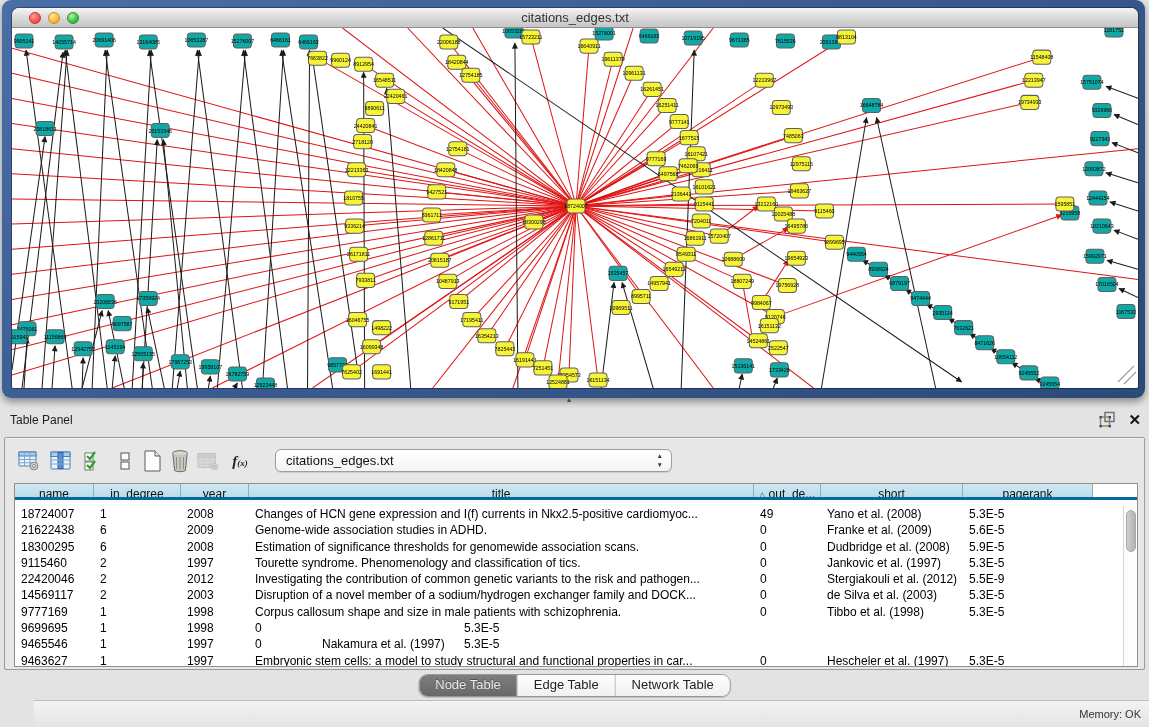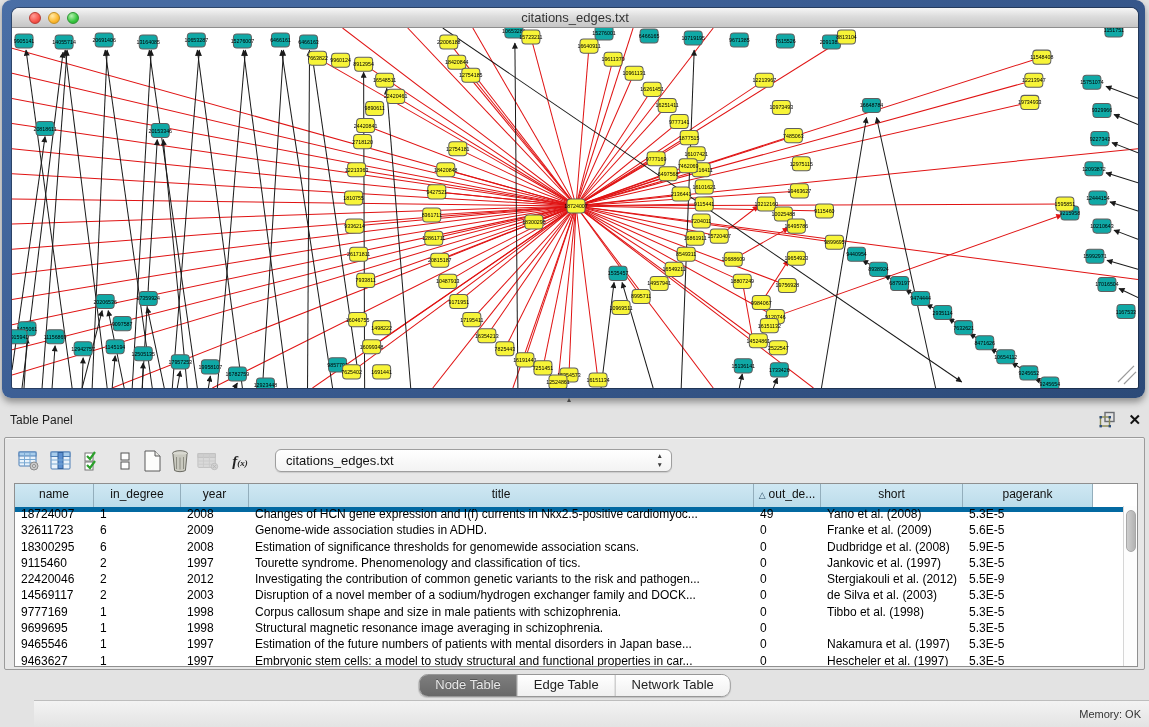--- a/index.html
+++ b/index.html
@@ -49,21 +49,21 @@
   .fx small { font-size:9px; font-weight:bold; }
   .combo { position:absolute; left:270px; top:11px; width:397px; height:23px;
     background:linear-gradient(#ffffff,#f3f3f3); border:1px solid #9e9e9e;
     border-radius:6px; font-size:13px; color:#111; line-height:21px;
     padding-left:10px; box-shadow:0 1px 1px rgba(0,0,0,.12); }
   .combo-arrows { position:absolute; right:8px; top:2px; display:flex; flex-direction:column;
     font-size:6.5px; color:#3a3a3a; line-height:8.5px; }
 
   .tablebox { position:absolute; left:9px; top:45px; width:1124px; height:184px;
     background:#fff; border:1px solid #8f8f8f; overflow:hidden; }
-  .thead { display:flex; height:28px; border-bottom:5px solid #0369a1; background:#fff; }
+  .thead { display:flex; height:16px; border-bottom:3px solid #0369a1; background:#fff; }
   .th { background:linear-gradient(#cfe8f3,#bcdcea); border-right:1px solid #93aebc;
     font-size:12px; color:#111; text-align:center; line-height:20px;
     overflow:hidden; white-space:nowrap; flex:0 0 auto; }
   .th .sort-tri { font-size:9px; color:#33536b; margin-right:3px; }
   .tbody { position:absolute; left:0; top:22px; right:14px; bottom:0; overflow:hidden; }
   .trow { display:flex; height:16.3px; line-height:16.3px; font-size:12px; color:#000; }
   .td { padding-left:6px; overflow:hidden; white-space:nowrap; text-overflow:ellipsis; flex:0 0 auto; }
   .vscroll { position:absolute; right:0; top:22px; bottom:0; width:14px;
     background:#fdfdfd; border-left:1px solid #d6d6d6; }
   .vthumb { position:absolute; left:1.5px; top:4px; width:10px; height:42px;
@@ -945,21 +945,21 @@
           <div class="trow">
             <div class="td" style="width: 79px;">18724007</div>
             <div class="td" style="width: 87px;">1</div>
             <div class="td" style="width: 68px;">2008</div>
             <div class="td" style="width: 505px;">Changes of HCN gene expression and I(f) currents in Nkx2.5-positive cardiomyoc...</div>
             <div class="td" style="width: 67px;">49</div>
             <div class="td" style="width: 142px;">Yano et al. (2008)</div>
             <div class="td" style="width: 130px;">5.3E-5</div>
           </div>
           <div class="trow">
-            <div class="td" style="width: 79px;">32611723</div>
+            <div class="td" style="width: 79px;">21622438</div>
             <div class="td" style="width: 87px;">6</div>
             <div class="td" style="width: 68px;">2009</div>
             <div class="td" style="width: 505px;">Genome-wide association studies in ADHD.</div>
             <div class="td" style="width: 67px;">0</div>
             <div class="td" style="width: 142px;">Franke et al. (2009)</div>
             <div class="td" style="width: 130px;">5.6E-5</div>
           </div>
           <div class="trow">
             <div class="td" style="width: 79px;">18300295</div>
             <div class="td" style="width: 87px;">6</div>
@@ -1002,30 +1002,28 @@
             <div class="td" style="width: 68px;">1998</div>
             <div class="td" style="width: 505px;">Corpus callosum shape and size in male patients with schizophrenia.</div>
             <div class="td" style="width: 67px;">0</div>
             <div class="td" style="width: 142px;">Tibbo et al. (1998)</div>
             <div class="td" style="width: 130px;">5.3E-5</div>
           </div>
           <div class="trow">
             <div class="td" style="width: 79px;">9699695</div>
             <div class="td" style="width: 87px;">1</div>
             <div class="td" style="width: 68px;">1998</div>
-            <div class="td" style="width: 505px;">Structural magnetic resonance image averaging in schizophrenia.</div>
             <div class="td" style="width: 67px;">0</div>
             <div class="td" style="width: 142px; margin-top: 33px;">Wolkin et al. (1998)</div>
             <div class="td" style="width: 130px;">5.3E-5</div>
           </div>
           <div class="trow">
             <div class="td" style="width: 79px;">9465546</div>
             <div class="td" style="width: 87px;">1</div>
             <div class="td" style="width: 68px;">1997</div>
-            <div class="td" style="width: 505px;">Estimation of the future numbers of patients with mental disorders in Japan base...</div>
             <div class="td" style="width: 67px;">0</div>
             <div class="td" style="width: 142px;">Nakamura et al. (1997)</div>
             <div class="td" style="width: 130px;">5.3E-5</div>
           </div>
           <div class="trow">
             <div class="td" style="width: 79px;">9463627</div>
             <div class="td" style="width: 87px;">1</div>
             <div class="td" style="width: 68px;">1997</div>
             <div class="td" style="width: 505px;">Embryonic stem cells: a model to study structural and functional properties in car...</div>
             <div class="td" style="width: 67px;">0</div>

